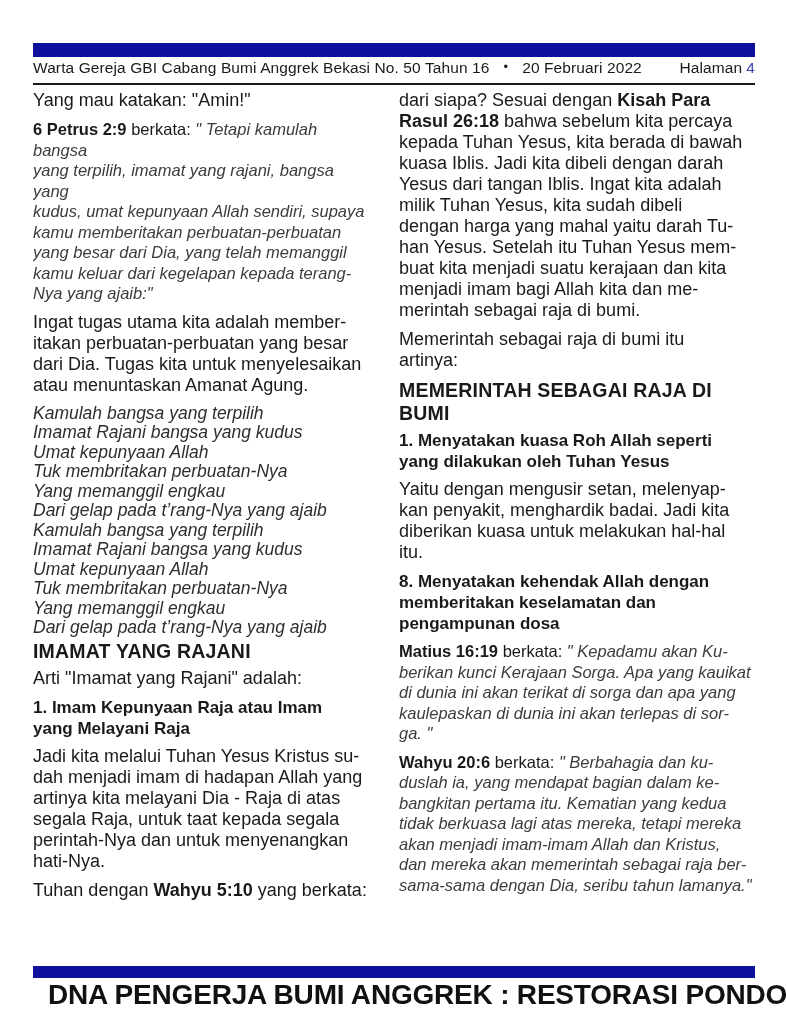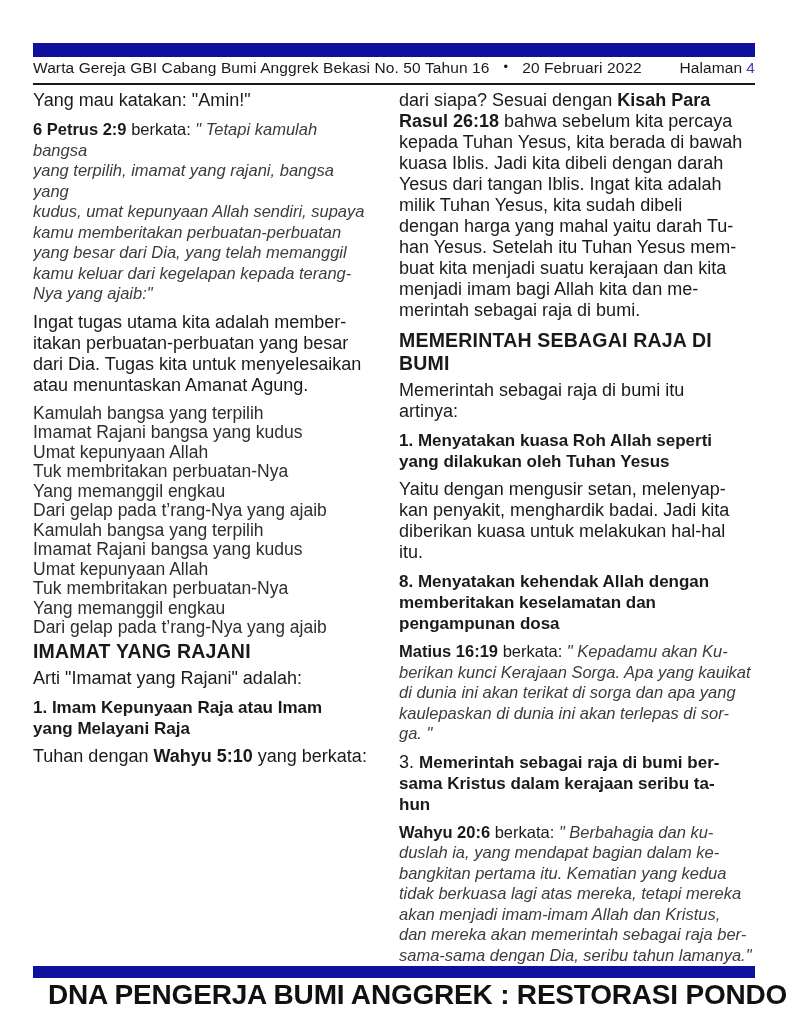--- a/index.html
+++ b/index.html
@@ -28,21 +28,21 @@
   }
   .body-area{
     position:absolute;left:33px;top:90px;width:732px;height:874px;
     display:flex;gap:26px;overflow:hidden;
   }
   .col{flex:0 0 340px;width:340px;}
   .col.right{flex:1 1 auto;width:auto;}
   .blk{white-space:pre-line;margin:0 0 8px 0;}
   .para{font-size:18px;line-height:21px;}
   .quote{font-size:16.5px;line-height:20.5px;}
-  .lyrics{font-size:17.5px;line-height:19.5px;color:#2e2e2e;margin-bottom:2px;}
+  .lyrics{font-style:italic;font-size:17.5px;line-height:19.5px;color:#2e2e2e;margin-bottom:2px;}
   .heading{font-weight:bold;font-size:19.5px;line-height:23px;margin:2px 0 5px 0;letter-spacing:.2px;}
   .subheading{font-size:18px;line-height:21px;margin:4px 0 7px 0;}
   .subheading .b{font-size:17px;}
   .b{font-weight:bold;}
   .i{font-style:italic;color:#3c3c3c;}
   .footer-bar{
     position:absolute;left:33px;top:966px;width:722px;height:12px;
   }
   .footer-text{
     position:absolute;left:48px;top:979px;width:700px;
@@ -92,54 +92,57 @@
 Kamulah bangsa yang terpilih
 Imamat Rajani bangsa yang kudus
 Umat kepunyaan Allah
 Tuk membritakan perbuatan-Nya
 Yang memanggil engkau
 Dari gelap pada t’rang-Nya yang ajaib</span></div>
         <div class="blk heading"><span class="b">IMAMAT YANG RAJANI</span></div>
         <div class="blk para"><span>Arti "Imamat yang Rajani" adalah:</span></div>
         <div class="blk subheading"><span class="b">1. Imam Kepunyaan Raja atau Imam
 yang Melayani Raja</span></div>
+        <div class="blk para"><span>Jadi kita melalui Tuhan Yesus Kristus su-
+dah menjadi imam di hadapan Allah yang
+artinya kita melayani Dia - Raja di atas
+segala Raja, untuk taat kepada segala
+perintah-Nya dan untuk menyenangkan
+hati-Nya.</span></div>
         <div class="blk para"><span>Tuhan dengan </span><span class="b">Wahyu 5:10</span><span> yang berkata:</span></div>
       </div>
     <div class="col right">
         <div class="blk para"><span>dari siapa? Sesuai dengan </span><span class="b">Kisah Para
 Rasul 26:18</span><span> bahwa sebelum kita percaya
 kepada Tuhan Yesus, kita berada di bawah
 kuasa Iblis.  Jadi kita dibeli dengan darah
 Yesus dari tangan Iblis. Ingat kita adalah
 milik Tuhan Yesus, kita sudah dibeli
 dengan harga yang mahal yaitu darah Tu-
 han Yesus.  Setelah itu Tuhan Yesus mem-
 buat kita menjadi suatu kerajaan dan kita
 menjadi imam bagi Allah kita dan me-
 merintah sebagai raja di bumi.</span></div>
-        <div class="blk heading"><span class="b">MEMERINTAH SEBAGAI RAJA DI BUMI</span></div>
         <div class="blk para"><span>Memerintah sebagai raja di bumi itu
 artinya:</span></div>
+        <div class="blk heading"><span class="b">MEMERINTAH SEBAGAI RAJA DI BUMI</span></div>
         <div class="blk subheading"><span class="b">1. Menyatakan kuasa Roh Allah seperti
 yang dilakukan oleh Tuhan Yesus</span></div>
         <div class="blk para"><span>Yaitu dengan mengusir setan, melenyap-
 kan penyakit, menghardik badai. Jadi kita
 diberikan kuasa untuk melakukan hal-hal
 itu.</span></div>
         <div class="blk subheading"><span class="b">8. Menyatakan kehendak Allah dengan
 memberitakan keselamatan dan
 pengampunan dosa</span></div>
         <div class="blk quote"><span class="b">Matius 16:19</span><span> berkata: </span><span class="i">" Kepadamu akan Ku-
 berikan kunci Kerajaan Sorga. Apa yang kauikat
 di dunia ini akan terikat di sorga dan apa yang
 kaulepaskan di dunia ini akan terlepas di sor-
 ga. "</span></div>
-        <div class="blk subheading"><span>3. </span><span class="b">Memerintah sebagai raja di bumi ber-
-sama Kristus dalam kerajaan seribu ta-
-hun</span></div>
         <div class="blk quote"><span class="b">Wahyu 20:6</span><span> berkata: </span><span class="i">" Berbahagia dan ku-
 duslah ia, yang mendapat bagian dalam ke-
 bangkitan pertama itu. Kematian yang kedua
 tidak berkuasa lagi atas mereka, tetapi mereka
 akan menjadi imam-imam Allah dan Kristus,
 dan mereka akan memerintah sebagai raja ber-
 sama-sama dengan Dia, seribu tahun lamanya."</span></div>
       </div>
   </div>
 

